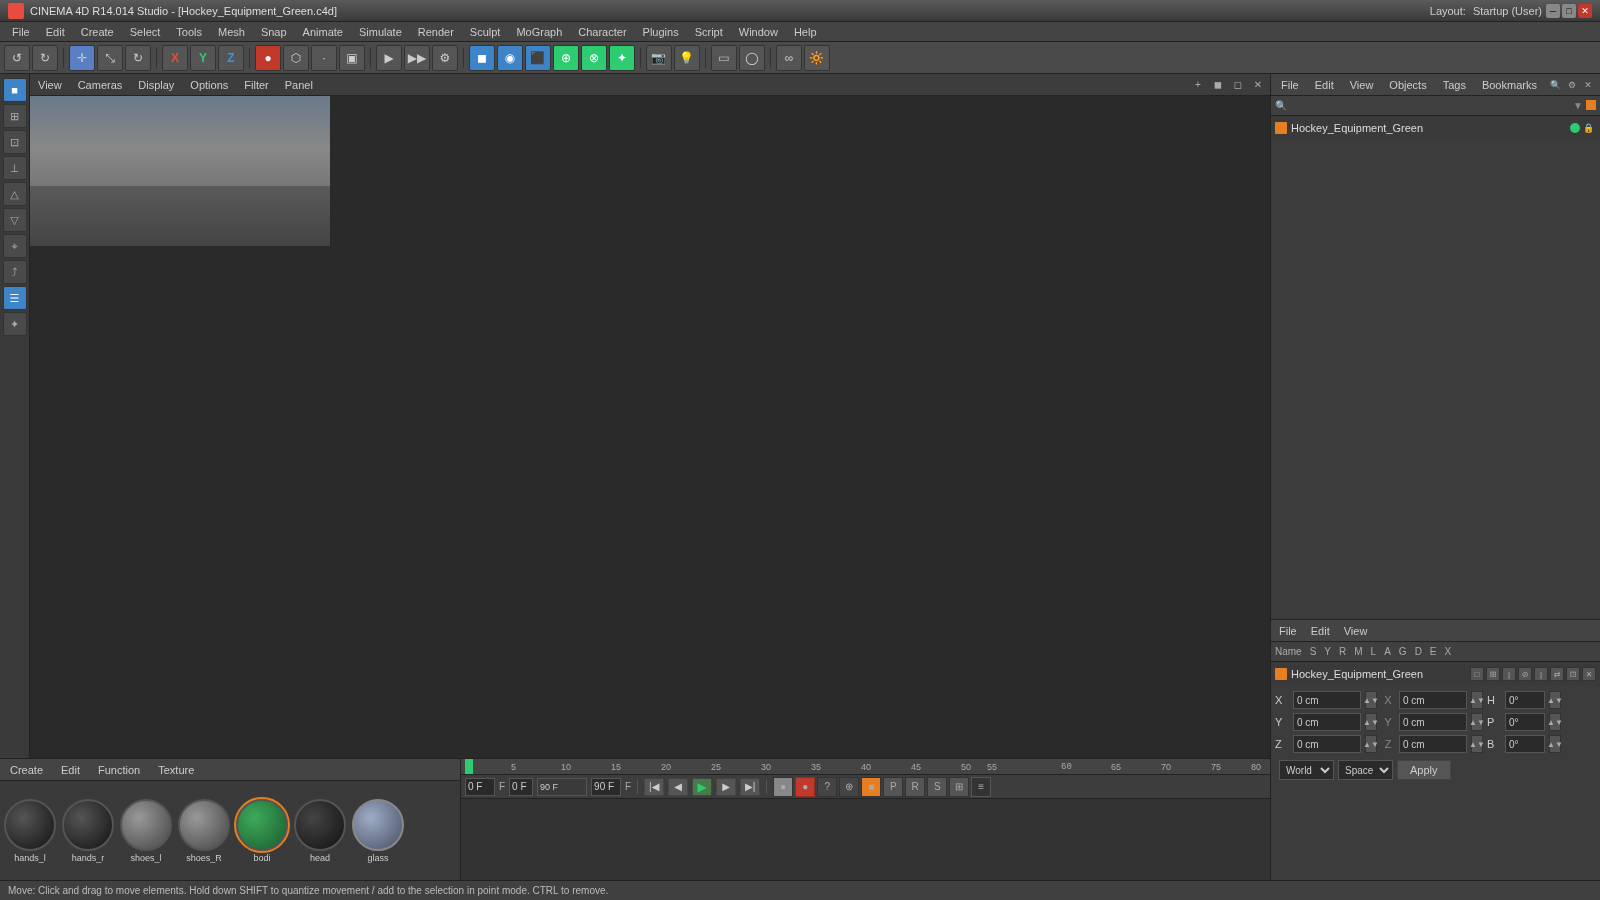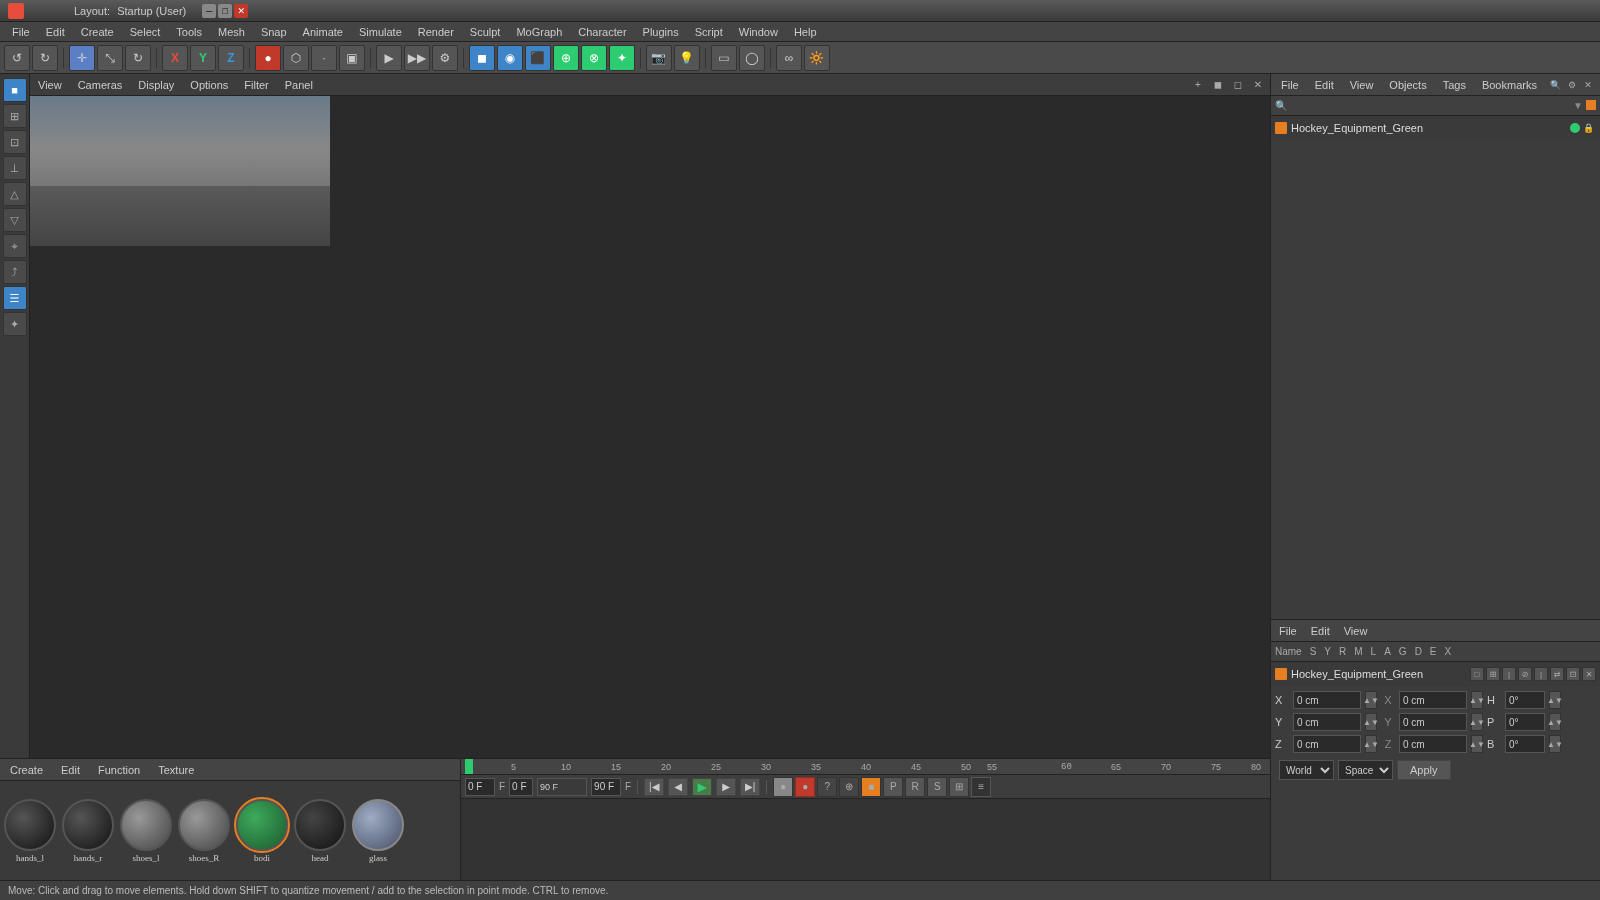--- a/index.html
+++ b/index.html
@@ -287,21 +287,20 @@
       align-items: flex-end;
       justify-content: center;
       overflow: hidden;
     }
     .mat-label {
       font-size: 9px;
       color: #ccc;
       text-align: center;
       margin-top: 2px;
       white-space: nowrap;
-      font-family: Liberation Serif, serif;
     }
     .mat-item { display: flex; flex-direction: column; align-items: center; }
     .mat-selected { outline: 2px solid #e67e22; }
 
     
     #timeline {
       width: 810px;
       background: #3a3a3a;
       border-left: 1px solid #222;
       display: flex;
@@ -457,21 +456,22 @@
       cursor: pointer;
     }
   </style>
 </head>
 <body>
 
 <div id="full-layout">
 
   <div id="title-bar">
     <div class="app-icon"></div>
-    <div id="layout-label" style="font-size:11px;color:#ccc;margin-right:16px;padding-left:44px;">
+    <span class="title-text">CINEMA 4D R14.014 Studio - [Hockey_Equipment_Green.c4d]</span>
+    <div id="layout-label" style="font-size:11px;color:#ccc;margin-right:4px;padding-left:44px;">
       <span>Layout:</span>
       <span style="margin-left:4px;">Startup (User)</span>
     </div>
     <div class="win-controls">
       <button class="win-btn win-min">─</button>
       <button class="win-btn win-max">□</button>
       <button class="win-btn win-close">✕</button>
     </div>
   </div>
 

